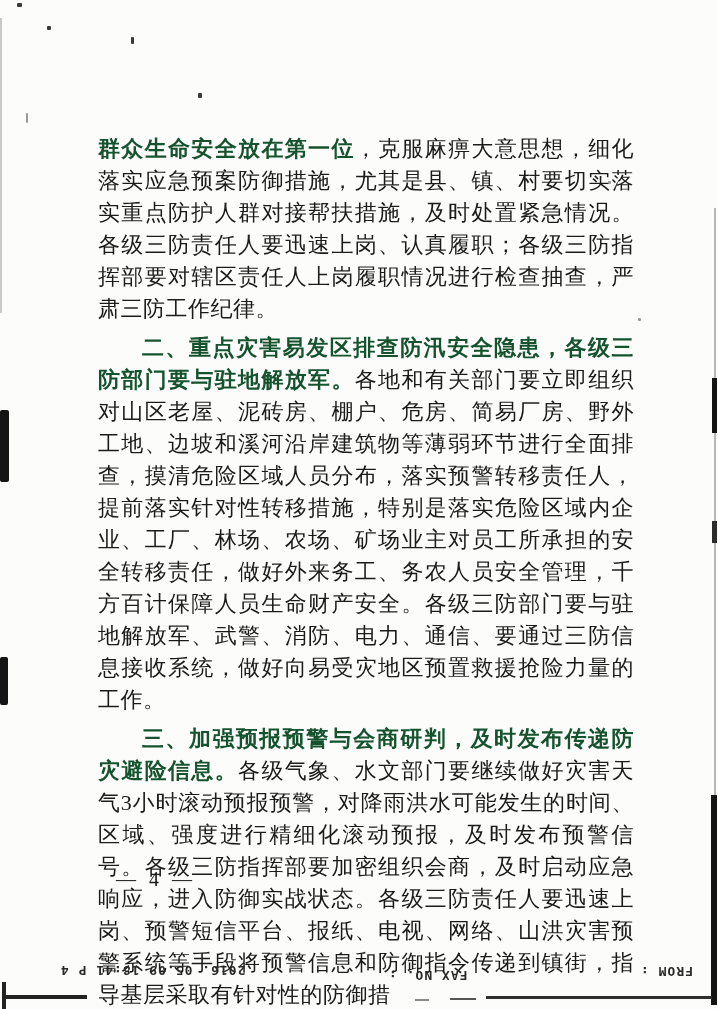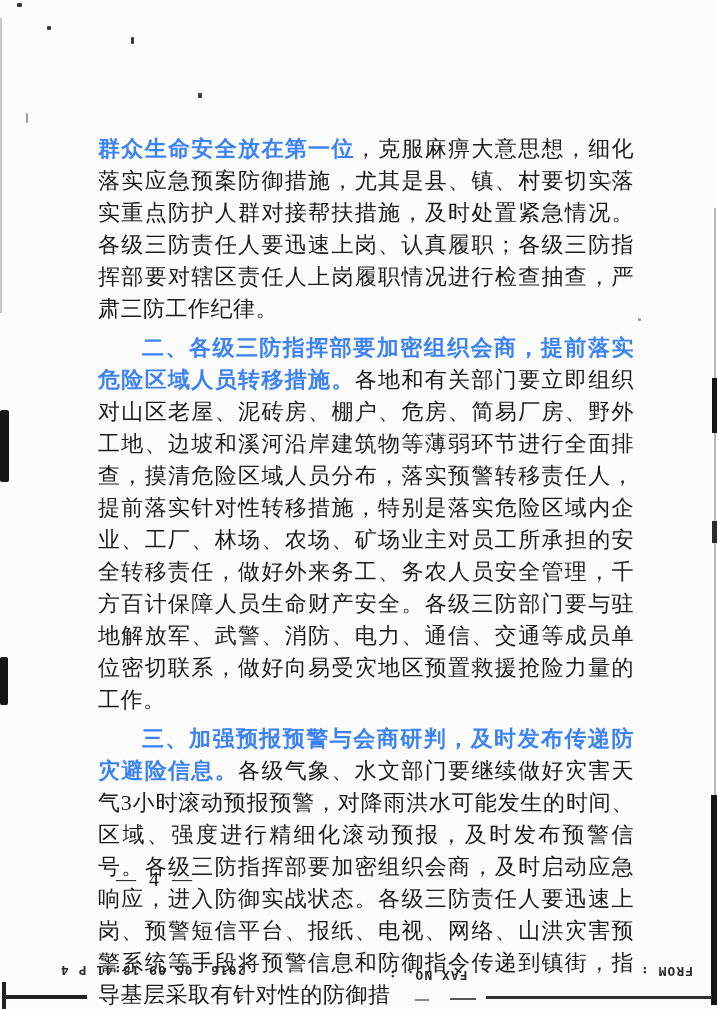--- a/index.html
+++ b/index.html
@@ -14,21 +14,21 @@
   .doc-body{
     position:absolute;
     left:98px;top:133px;width:536px;
     font-size:22px;line-height:32px;
     color:#1b1b1b;
     text-align:justify;
     letter-spacing:0.5px;
   }
   .doc-body p{margin:0 0 7px 0;}
   .doc-body p.indent{text-indent:2em;}
-  .doc-body b{font-weight:bold;color:#3b82f6;}
+  .doc-body b{font-weight:bold;color:#14532d;}
   
   .page-number{
     position:absolute;left:116px;top:868px;
     font-size:20px;color:#1b1b1b;
     letter-spacing:4px;
     font-family:"Liberation Serif","DejaVu Serif",serif;
   }
   
   .fax-text{
     position:absolute;
@@ -65,21 +65,21 @@
   .d8{left:628px;top:403px;width:3px;height:3px;background:#aaaaa8;}
 </style>
 </head>
 <body>
 
 <div class="page">
 
   <div class="doc-body">
     <p><b>群众生命安全放在第一位</b><span>，克服麻痹大意思想，细化落实应急预案防御措施，尤其是县、镇、村要切实落实重点防护人群对接帮扶措施，及时处置紧急情况。各级三防责任人要迅速上岗、认真履职；各级三防指挥部要对辖区责任人上岗履职情况进行检查抽查，严肃三防工作纪律。</span></p>
 
-    <p class="indent"><b>二、各级三防指挥部要加密组织会商，提前落实危险区域人员转移措施。</b><span>各地和有关部门要立即组织对山区老屋、泥砖房、棚户、危房、简易厂房、野外工地、边坡和溪河沿岸建筑物等薄弱环节进行全面排查，摸清危险区域人员分布，落实预警转移责任人，提前落实针对性转移措施，特别是落实危险区域内企业、工厂、林场、农场、矿场业主对员工所承担的安全转移责任，做好外来务工、务农人员安全管理，千方百计保障人员生命财产安全。各级三防部门要与驻地解放军、武警、消防、电力、通信、交通等成员单位密切联系，做好向易受灾地区预置救援抢险力量的工作。</span></p>
+    <p class="indent"><b>二、重点灾害易发区排查防汛安全隐患，各级三防部门要与驻地解放军。</b><span>各地和有关部门要立即组织对山区老屋、泥砖房、棚户、危房、简易厂房、野外工地、边坡和溪河沿岸建筑物等薄弱环节进行全面排查，摸清危险区域人员分布，落实预警转移责任人，提前落实针对性转移措施，特别是落实危险区域内企业、工厂、林场、农场、矿场业主对员工所承担的安全转移责任，做好外来务工、务农人员安全管理，千方百计保障人员生命财产安全。各级三防部门要与驻地解放军、武警、消防、电力、通信、要通过三防信息接收系统，做好向易受灾地区预置救援抢险力量的工作。</span></p>
 
     <p class="indent"><b>三、加强预报预警与会商研判，及时发布传递防灾避险信息。</b><span>各级气象、水文部门要继续做好灾害天气3小时滚动预报预警，对降雨洪水可能发生的时间、区域、强度进行精细化滚动预报，及时发布预警信号。各级三防指挥部要加密组织会商，及时启动应急响应，进入防御实战状态。各级三防责任人要迅速上岗、预警短信平台、报纸、电视、网络、山洪灾害预警系统等手段将预警信息和防御指令传递到镇街，指导基层采取有针对性的防御措</span></p>
   </div>
 
   <div class="page-number">— 4 —</div>
 
   <span class="fax-text fax-ts">2016. 05.09  18:41 P 4</span>
   <span class="fax-text fax-no">FAX NO. :</span>
   <span class="fax-text fax-from">FROM :</span>
 

